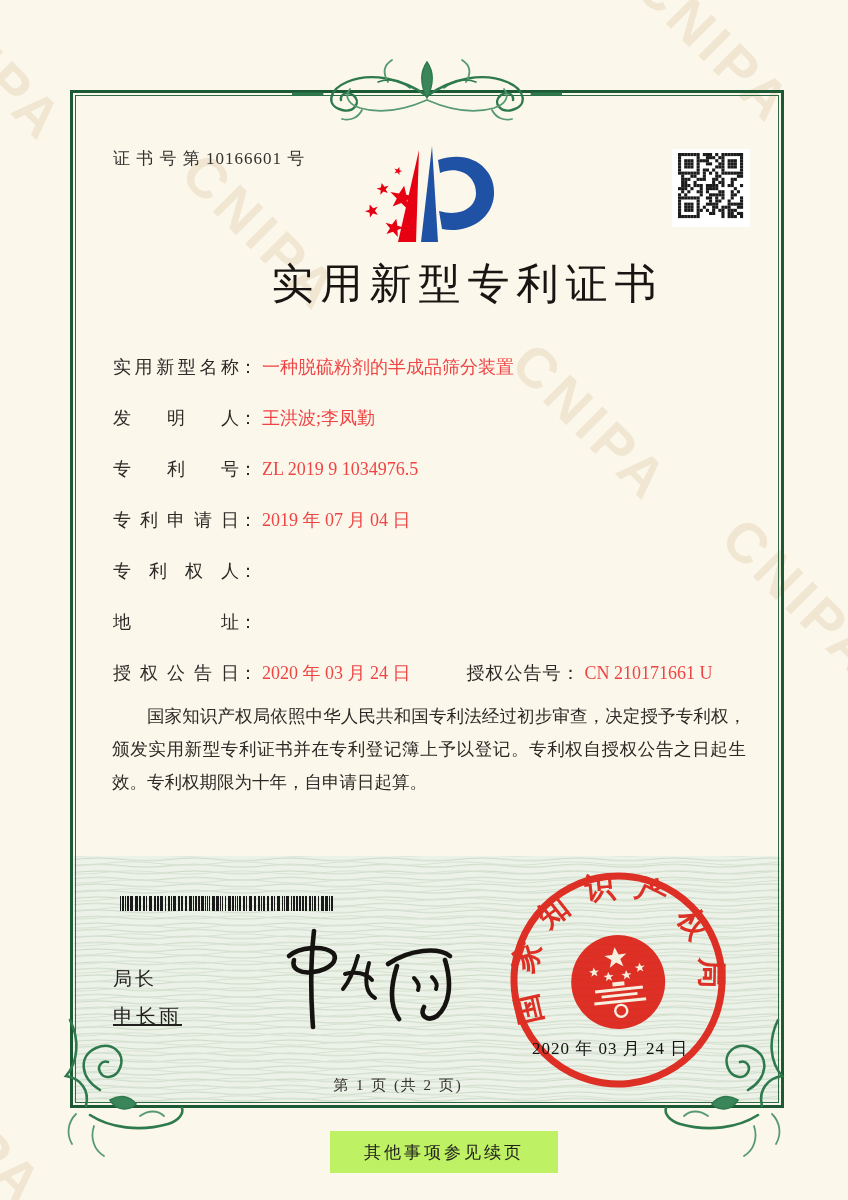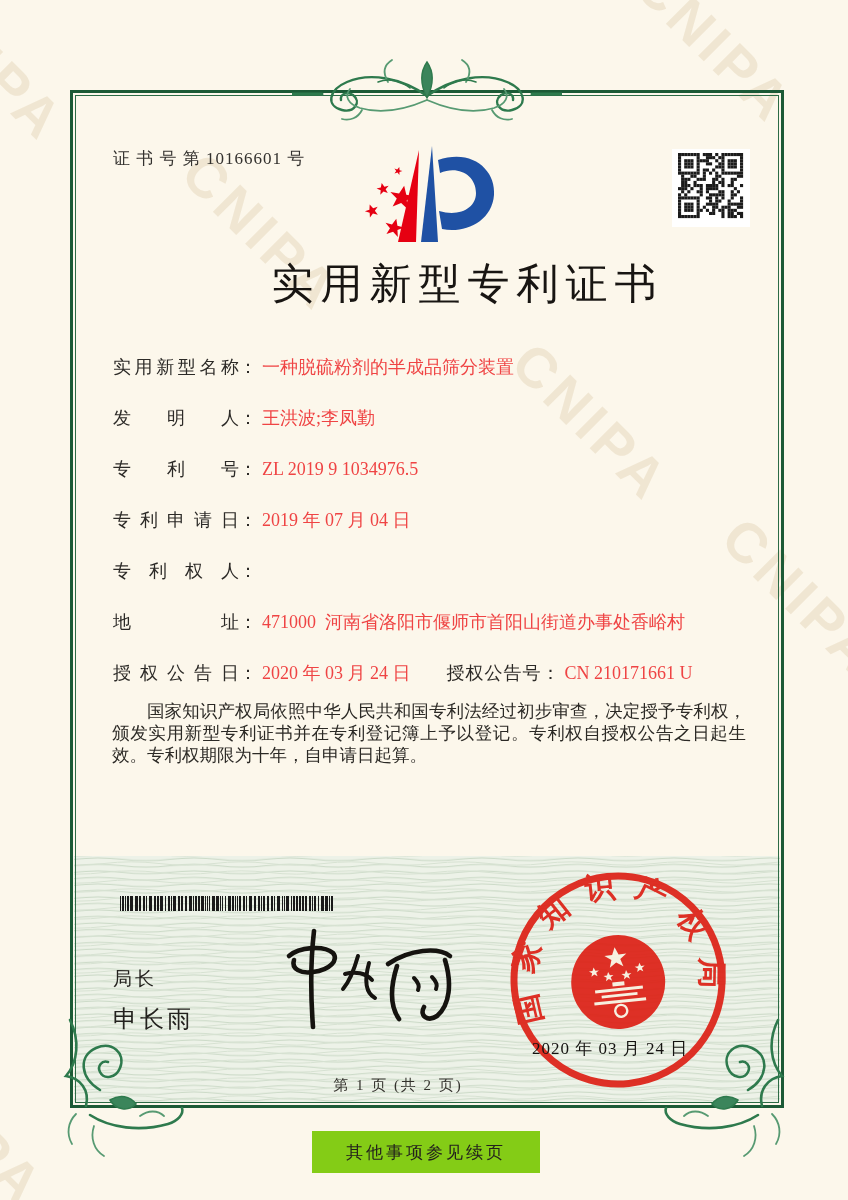--- a/index.html
+++ b/index.html
@@ -42,47 +42,47 @@
   }
   
   .fields{position:absolute; left:113px; top:355px; width:645px; z-index:5;}
   .field-row{display:flex; align-items:flex-start; line-height:24px; margin-bottom:27px; font-size:18px;}
   .field-label{
     display:inline-block; width:126px; text-align:justify; text-align-last:justify;
     color:#2c2a27; flex:none;
   }
   .field-colon{flex:none; color:#2c2a27;}
   .field-value{margin-left:5px; white-space:pre-wrap; color:#ef4444;}
-  .grant-pair{display:flex; align-items:baseline; margin-left:36px;}
+  .grant-pair{display:flex; align-items:baseline; margin-left:56px;}
   .grant-pair .field-label{width:auto; text-align:left; text-align-last:auto; letter-spacing:1px;}
   
   .paras{
     position:absolute; left:112px; top:700px; width:634px; z-index:5;
-    font-size:17.5px; line-height:22px; text-align:justify; color:#2b2925;
+    font-size:17.5px; line-height:33px; text-align:justify; color:#2b2925;
   }
   .paras p{margin:0 0 2px 0; text-indent:2em;}
   
   .barcode{position:absolute; left:120px; top:896px; z-index:6; line-height:0;}
   .signer-title{position:absolute; left:113px; top:966px; font-size:19px; letter-spacing:3px;
     font-family:Liberation Mono, monospace; color:#23211e; z-index:6;}
-  .signer-name{position:absolute; left:113px; top:1003px; font-size:24px; letter-spacing:3px;
-    font-family:"Liberation Sans","DejaVu Sans",sans-serif; color:#23211e; z-index:6;}
+  .signer-name{position:absolute; left:113px; top:1003px; font-size:20px; letter-spacing:3px;
+    font-family:"Liberation Sans","DejaVu Sans",sans-serif; color:#23211e; z-index:6;text-decoration:underline;}
   .signature{position:absolute; left:242px; top:925px; z-index:7;}
   .seal{position:absolute; left:506px; top:868px; width:224px; height:224px; z-index:6; transform:rotate(-6deg);}
   .seal-date{
     position:absolute; left:520px; top:1037px; width:180px; text-align:center;
     font-size:17px; letter-spacing:1px; color:#141210; z-index:8; white-space:pre;
   }
   .page-indicator{
     position:absolute; left:70px; top:1076px; width:656px; text-align:center;
     font-size:15px; letter-spacing:2px; color:#33312c; z-index:6;
   }
   .footer-note{
-    position:absolute; left:312px; top:1131px; width:228px; height:42px;
-    background:#84cc16; display:flex; align-items:center; justify-content:center;
+    position:absolute; left:330px; top:1131px; width:228px; height:42px;
+    background:#bef264; display:flex; align-items:center; justify-content:center;
     font-size:17px; letter-spacing:3px; color:#23211d; z-index:5;
   }
 </style>
 </head>
 <body>
 
 <div class="page">
 
   <div class="wm" style="left:-60px; top:-30px;">CNIPA</div>
   <div class="wm" style="left:668px; top:-48px;">CNIPA</div>
@@ -430,21 +430,20 @@
         <span class="field-colon">：</span>
       <span class="field-value">2019 年 07 月 04 日</span>
     </div>
     <div class="field-row">
       <span class="field-label">专利权人</span>
         <span class="field-colon">：</span>
     </div>
     <div class="field-row">
       <span class="field-label">地址</span>
         <span class="field-colon">：</span>
-      <span class="field-value">471000  河南省洛阳市偃师市首阳山街道办事处香峪村</span>
     </div>
     <div class="field-row">
       <span class="field-label">授权公告日</span>
         <span class="field-colon">：</span>
       <span class="field-value">2020 年 03 月 24 日</span>
       <span class="grant-pair">
         <span class="field-label">授权公告号</span>
           <span class="field-colon">：</span>
         <span class="field-value">CN 210171661 U</span>
       </span>

